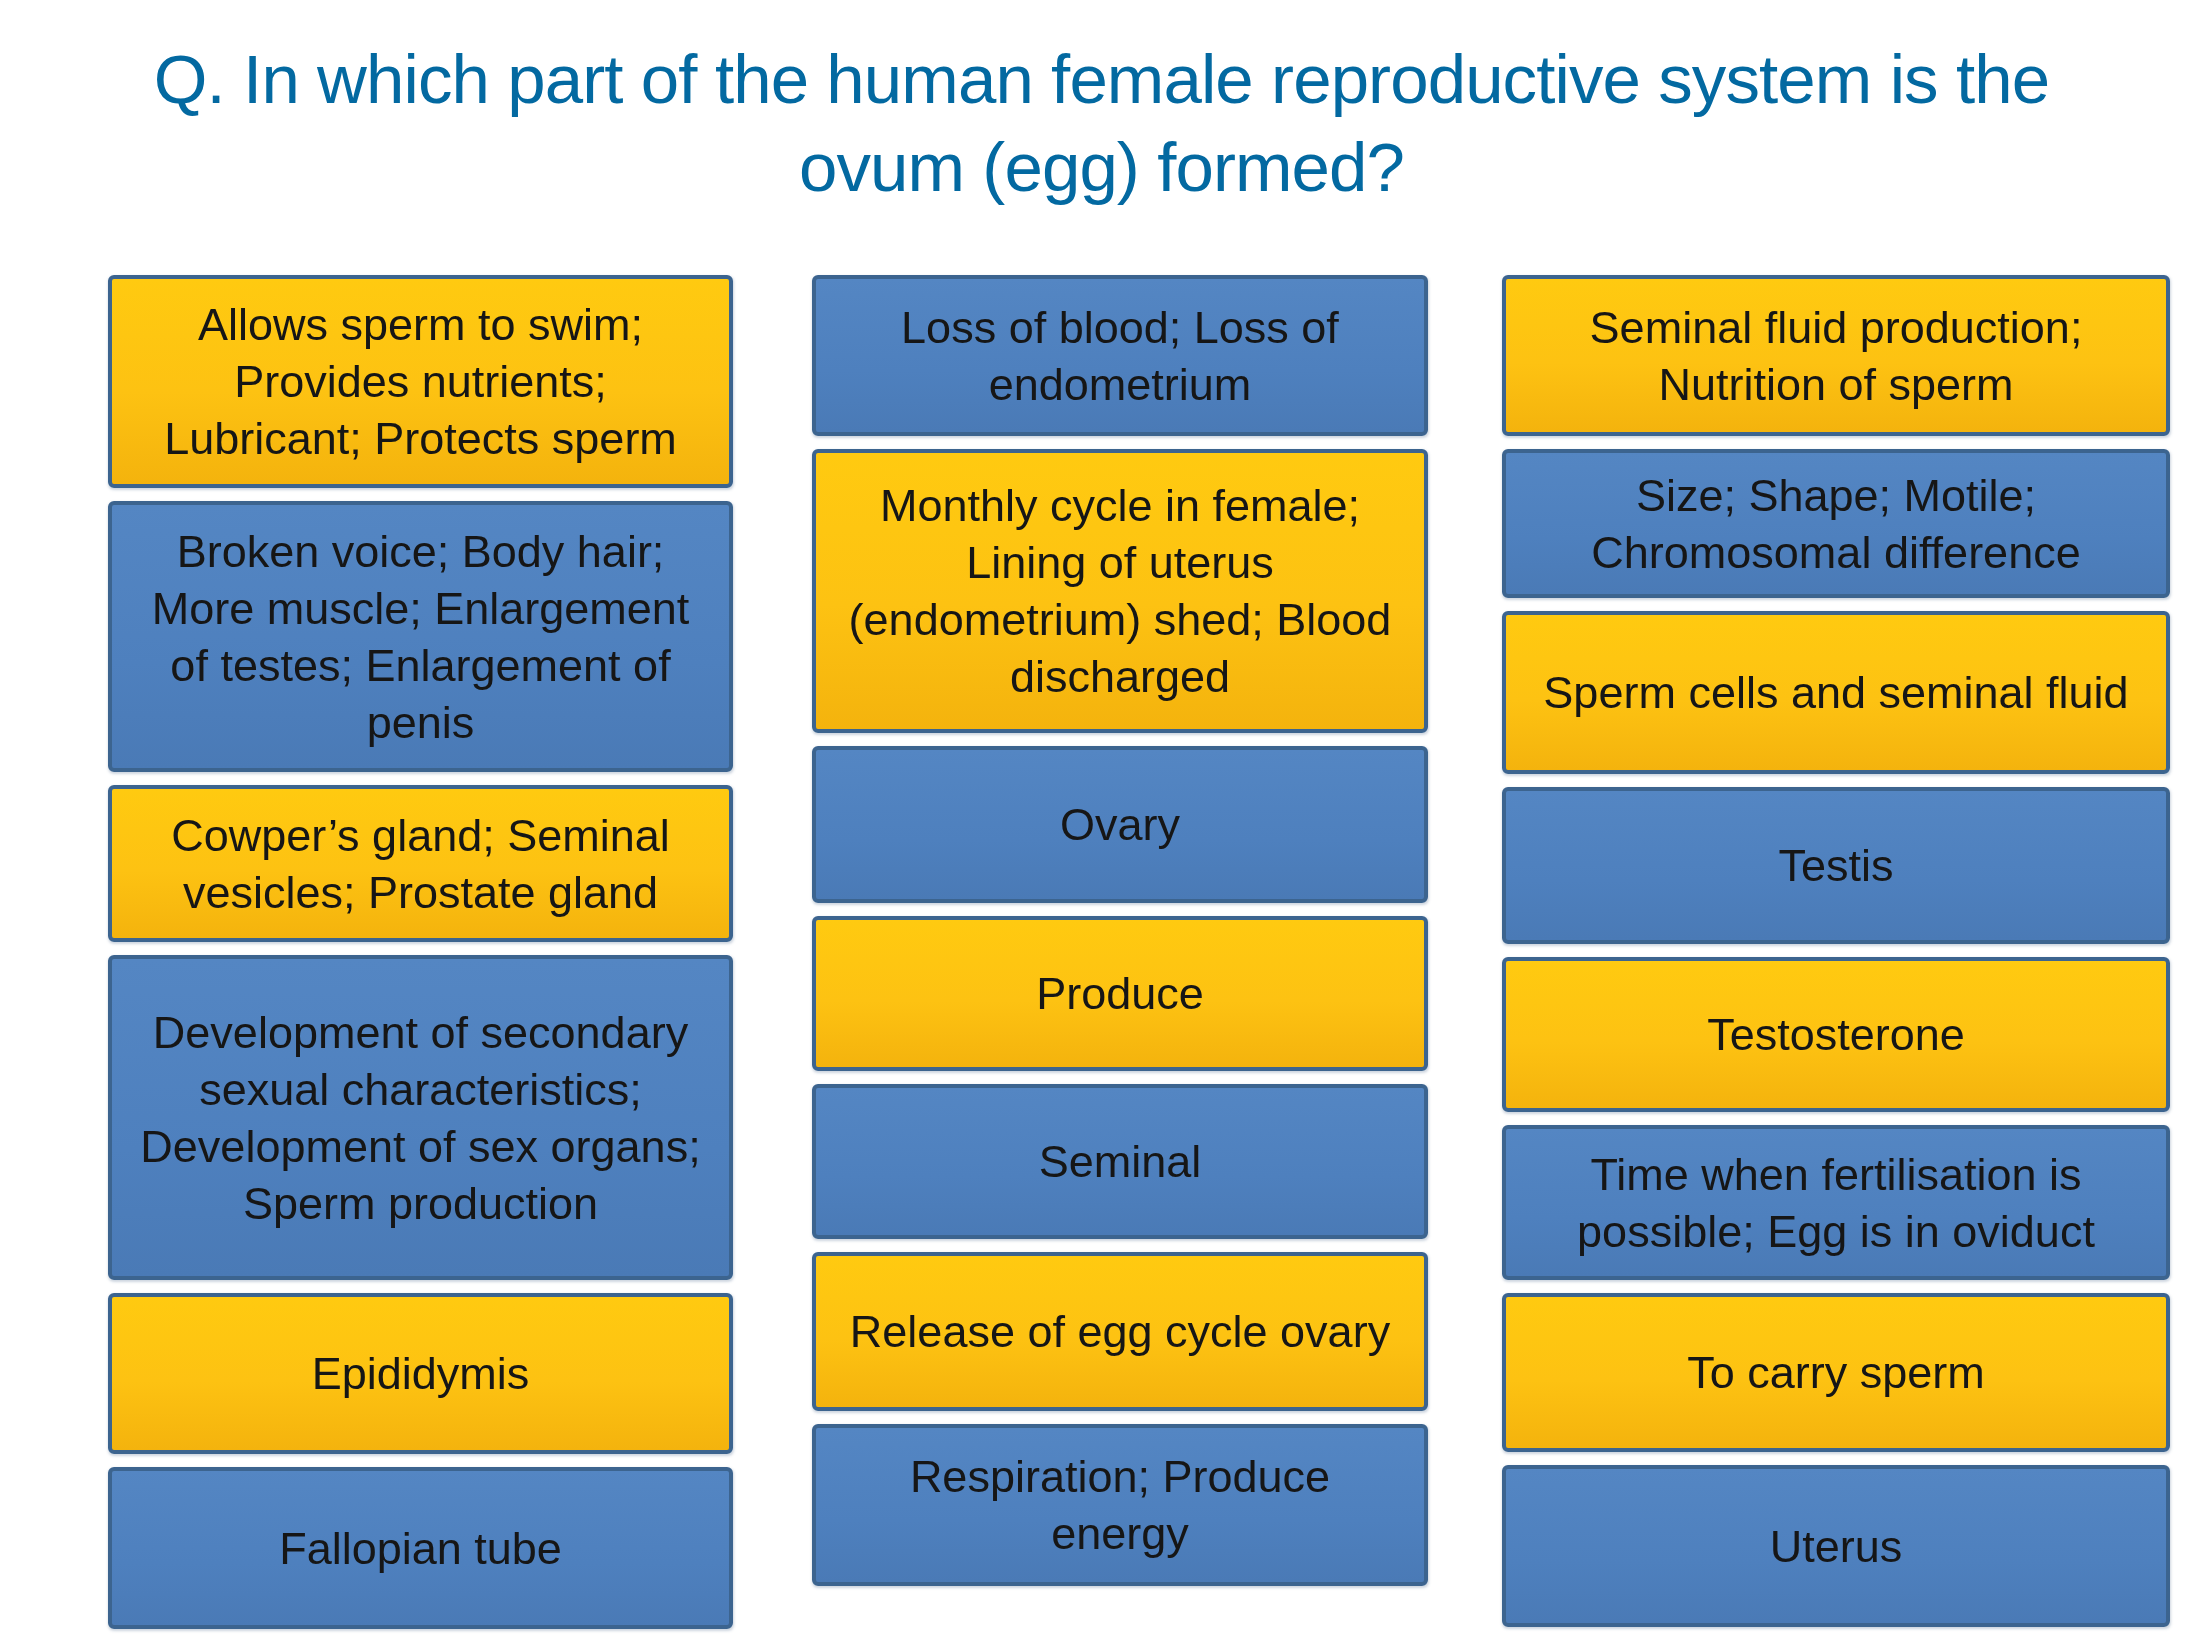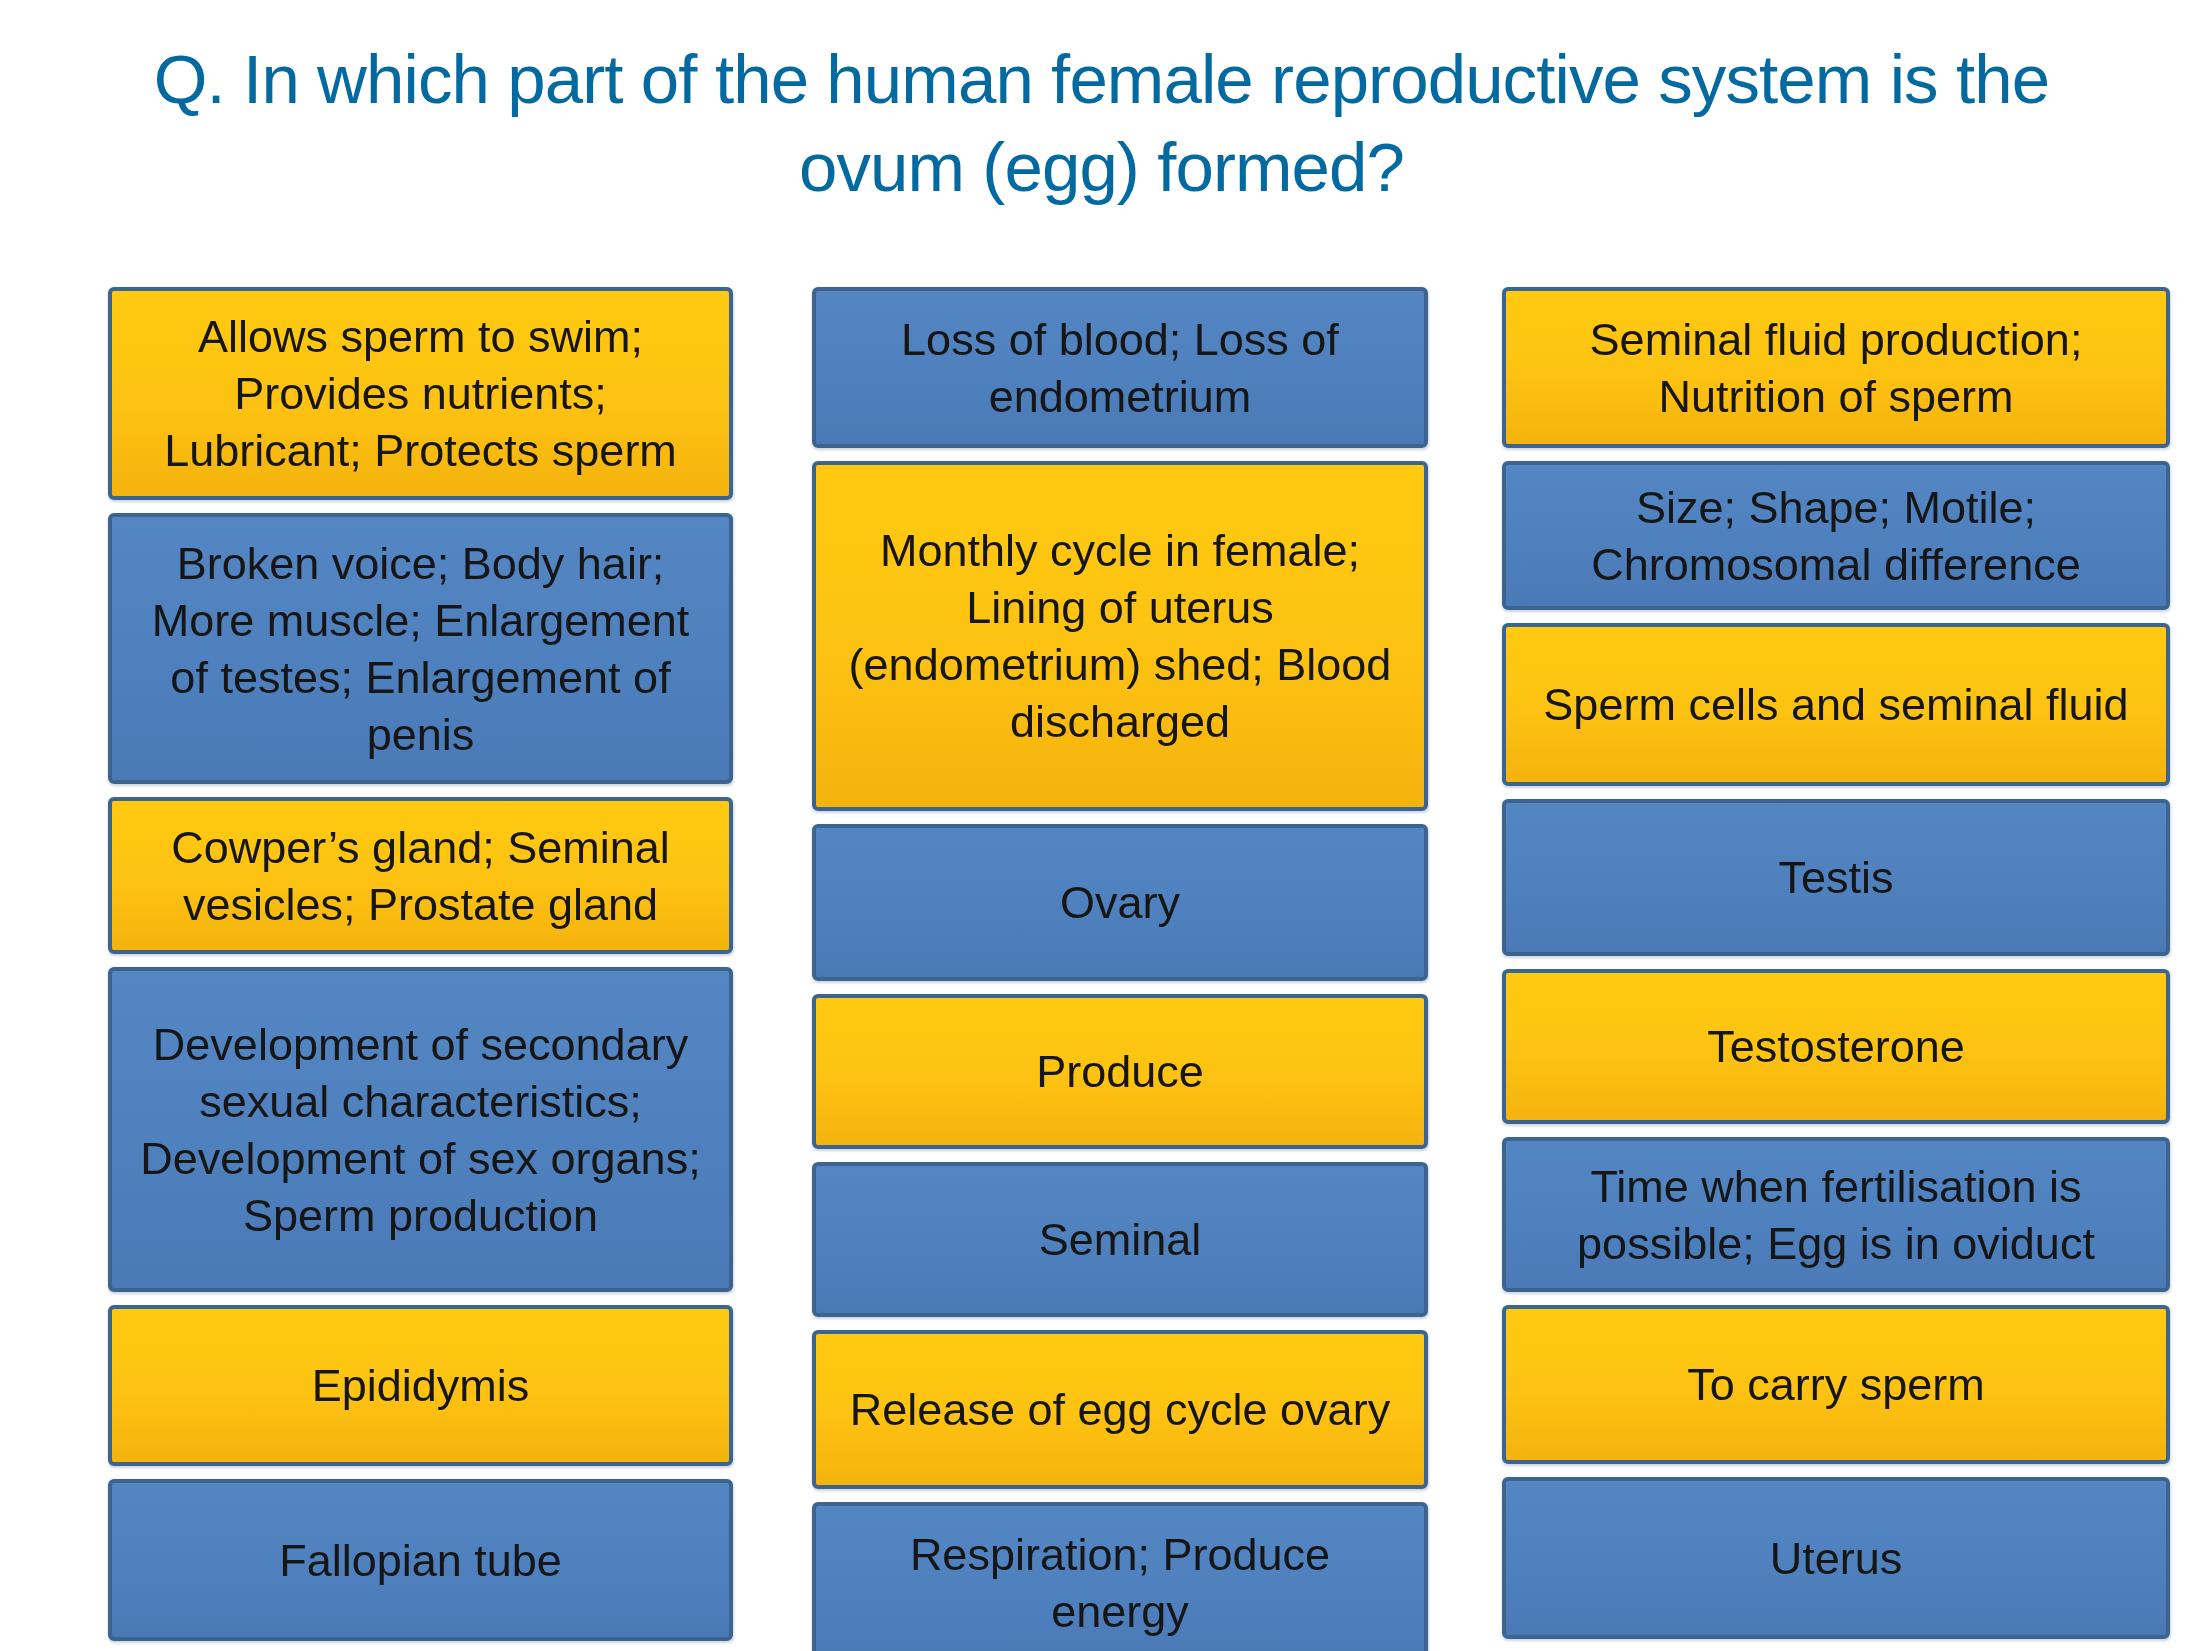--- a/index.html
+++ b/index.html
@@ -25,21 +25,21 @@
     text-align: center;
     color: #0369a1;
     font-size: 69px;
     line-height: 88px;
     font-weight: 400;
     letter-spacing: -0.9px;
   }
   .title span { display: block; white-space: nowrap; }
   .column {
     position: absolute;
-    top: 287px;
+    top: 275px;
     display: flex;
     flex-direction: column;
     gap: 13px;
   }
   .col-left  { left: 108px;  width: 625px; }
   .col-mid   { left: 800px;  width: 616px; padding-left: 12px; }
   .col-right { left: 1502px; width: 668px; }
   .box {
     box-sizing: border-box;
     border: 4.3px solid var(--border, #3c648f);
@@ -59,21 +59,21 @@
 
   
   .col-left  .box:nth-child(1){height:213px}
   .col-left  .box:nth-child(2){height:271px}
   .col-left  .box:nth-child(3){height:157px}
   .col-left  .box:nth-child(4){height:325px}
   .col-left  .box:nth-child(5){height:161px}
   .col-left  .box:nth-child(6){height:162px}
 
   .col-mid   .box:nth-child(1){height:161px}
-  .col-mid   .box:nth-child(2){height:350px}
+  .col-mid   .box:nth-child(2){height:284px}
   .col-mid   .box:nth-child(3){height:157px}
   .col-mid   .box:nth-child(4){height:155px}
   .col-mid   .box:nth-child(5){height:155px}
   .col-mid   .box:nth-child(6){height:159px}
   .col-mid   .box:nth-child(7){height:162px}
 
   .col-right .box:nth-child(1){height:161px}
   .col-right .box:nth-child(2){height:149px}
   .col-right .box:nth-child(3){height:163px}
   .col-right .box:nth-child(4){height:157px}

